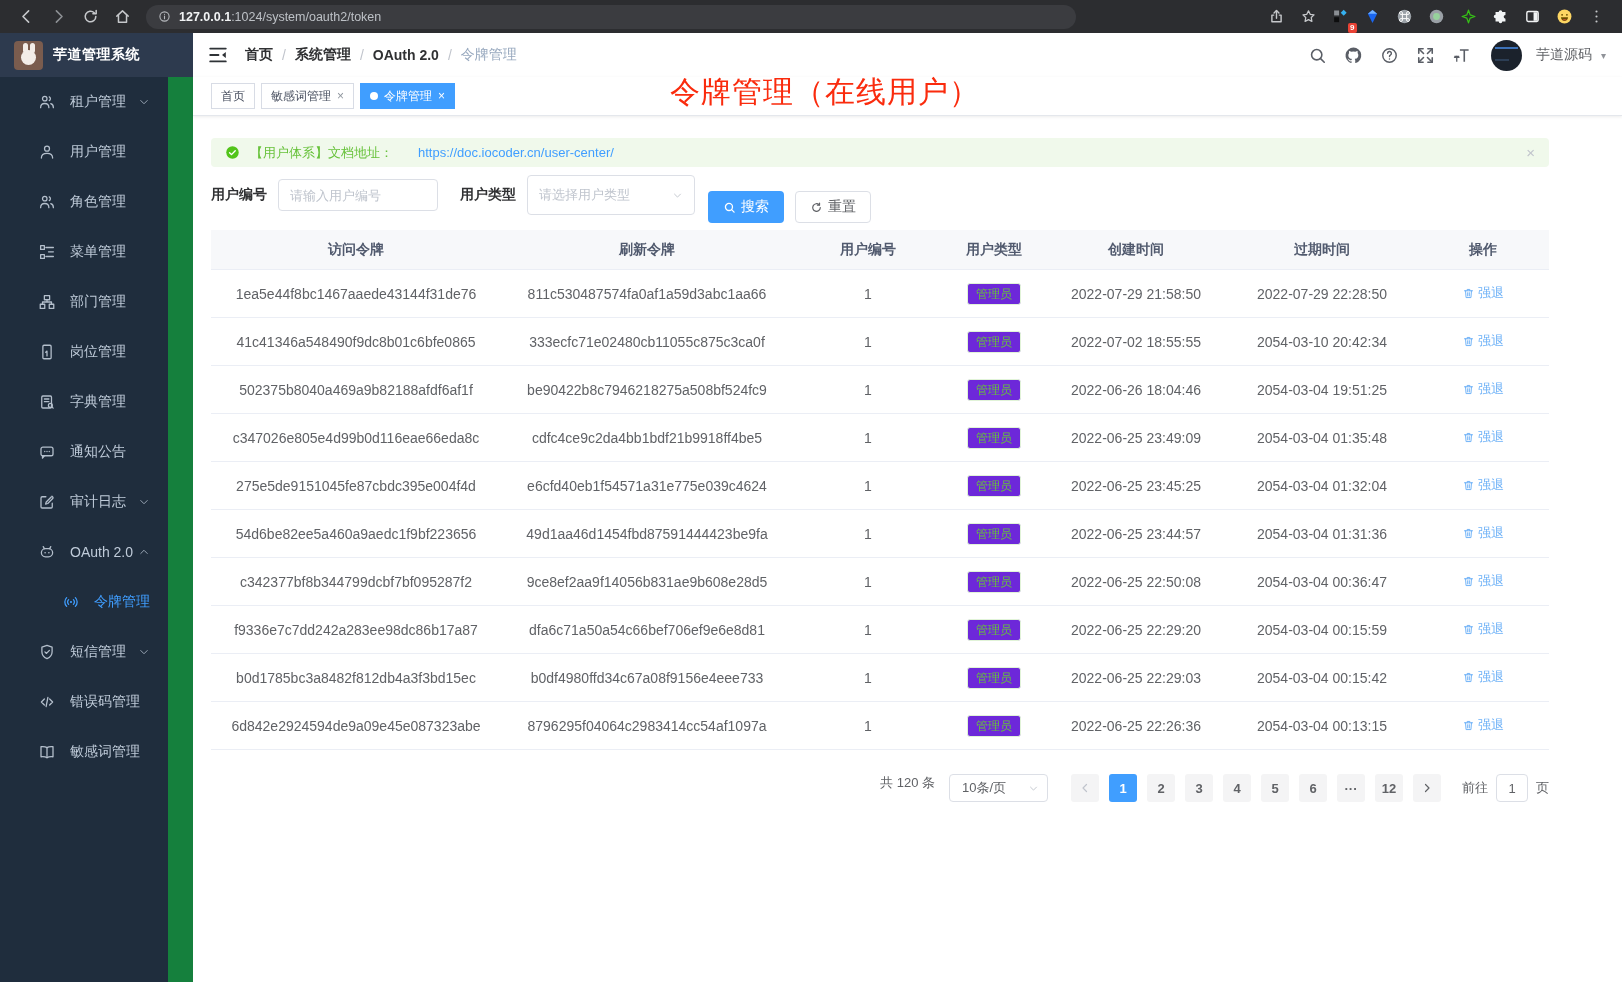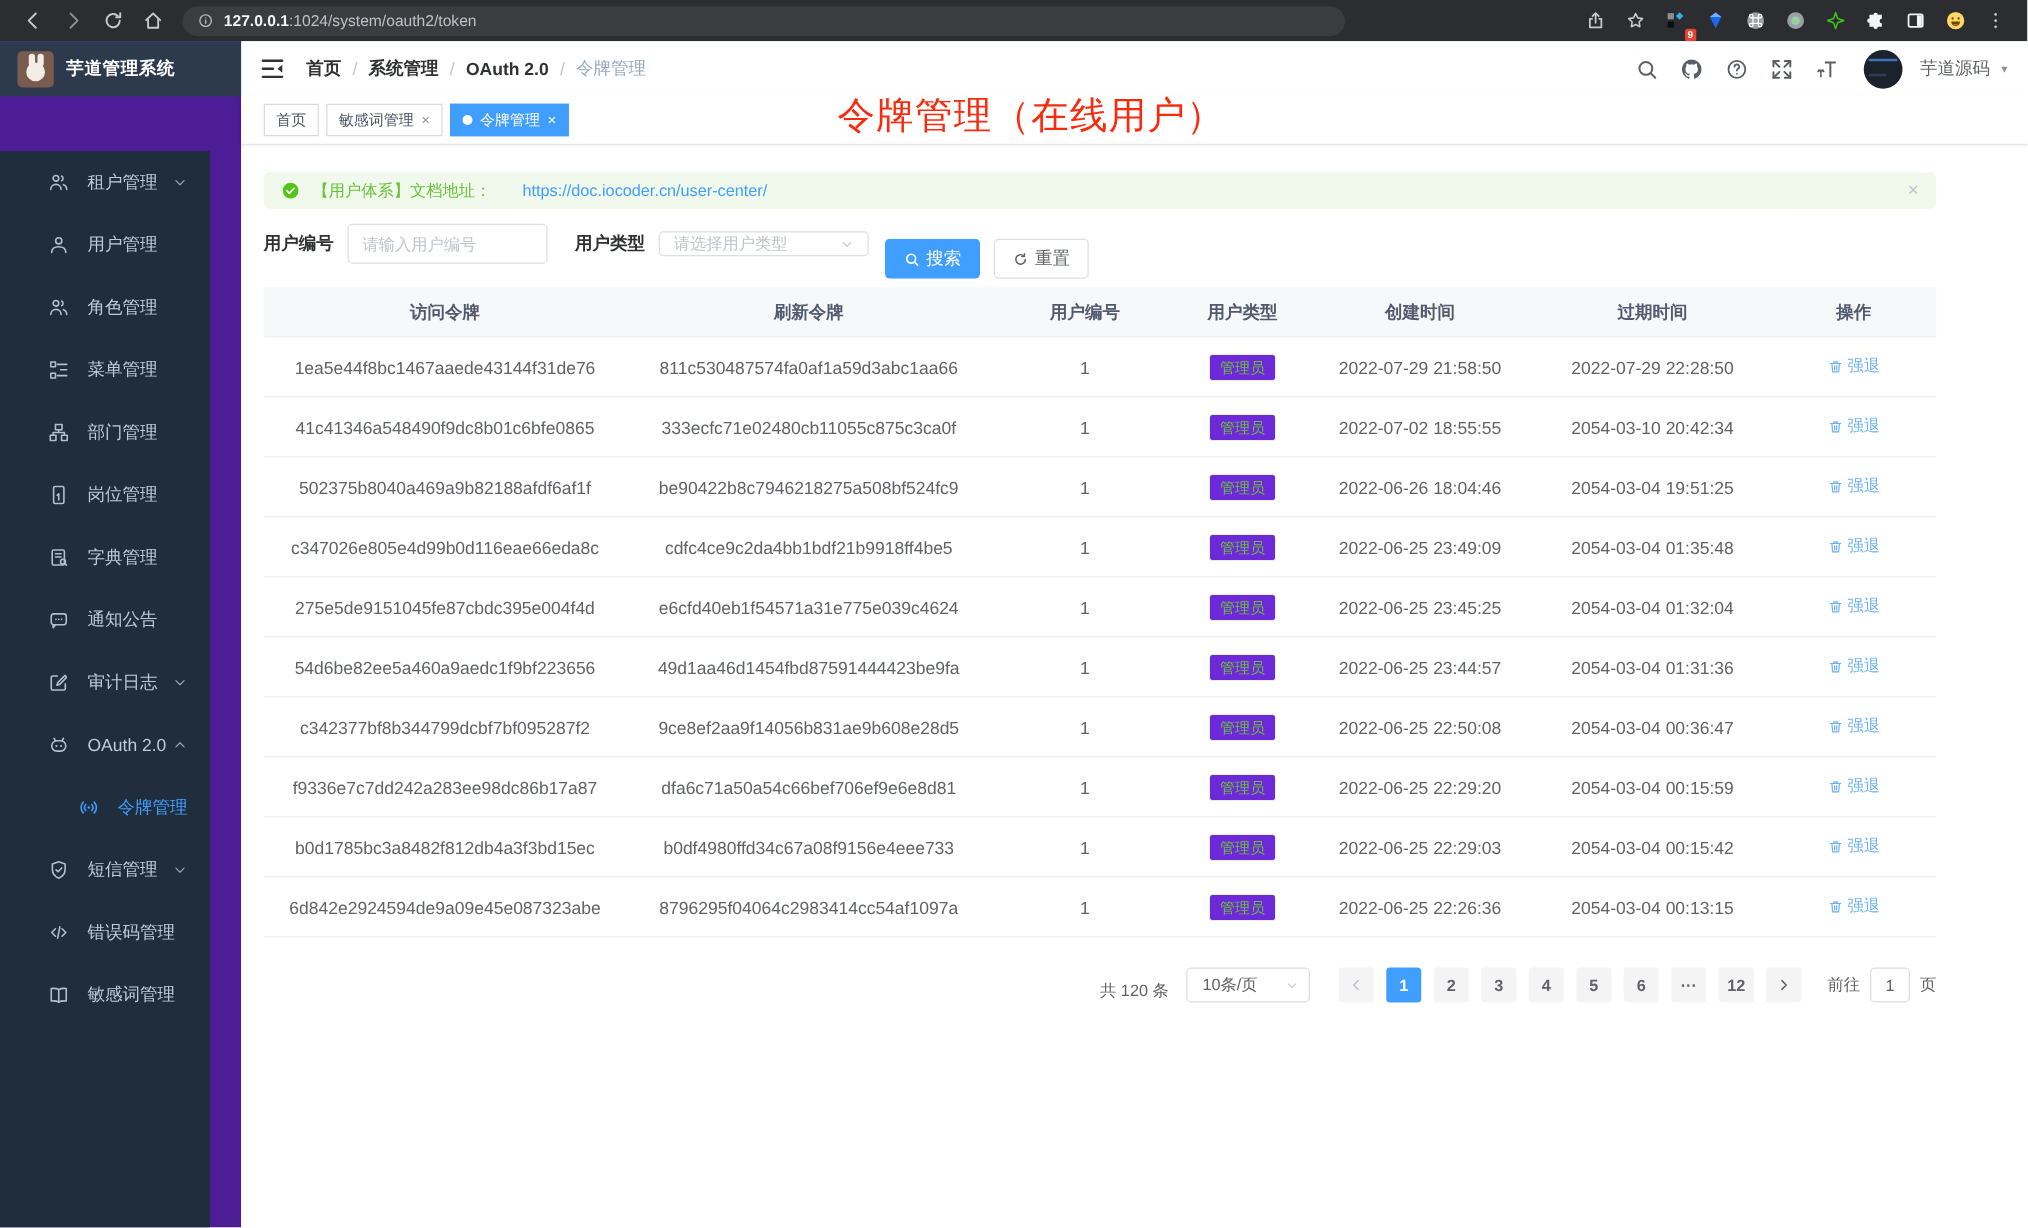--- a/index.html
+++ b/index.html
@@ -14,21 +14,21 @@
   .bicon.dim { color:#8d9094; }
   .url-pill { flex:1 1 auto; height:24px; background:#3b3c40; border-radius:12px; margin:0 12px 0 8px; display:flex; align-items:center; padding:0 12px; max-width:930px; }
   .url-pill svg { width:13px; height:13px; color:#b6b9bd; margin-right:8px; flex:0 0 auto; }
   .url-text { font-size:12.5px; color:#bdc1c6; white-space:nowrap; }
   .url-text b { color:#f1f3f4; font-weight:700; }
   .browser-actions { display:flex; align-items:center; margin-left:auto; }
   .ext-badge { position:absolute; right:-4px; bottom:-3px; background:#e94235; color:#fff; font-size:8px; font-weight:700; border-radius:2px; padding:0 2.5px; line-height:10px; }
 
   
   .app { flex:1 1 auto; display:flex; min-height:0; }
-  .sidebar { width:193px; background:#4c1d95; color:#bfcbd9; flex:0 0 auto; display:flex; flex-direction:column;gap:44px; }
+  .sidebar { width:193px; background:#15803d; color:#bfcbd9; flex:0 0 auto; display:flex; flex-direction:column; }
   .logo-bar { height:44px; background:#2d3a4e; display:flex; align-items:center; padding:0 14px; gap:10px; flex:0 0 auto; }
   .logo-img { width:29px; height:29px; border-radius:4px; background:#7a5c4e; position:relative; overflow:hidden; flex:0 0 auto; }
   .logo-img i { position:absolute; left:7px; top:9px; width:15px; height:15px; background:#f3ede8; border-radius:50%; }
   .logo-img i:before, .logo-img i:after { content:""; position:absolute; top:-7px; width:5px; height:10px; background:#f3ede8; border-radius:3px; }
   .logo-img i:before { left:1.5px; } .logo-img i:after { right:1.5px; }
   .logo-title { color:#fff; font-size:14px; font-weight:700; letter-spacing:.5px; }
   .menu { flex:1 1 auto; display:flex; flex-direction:row; }
   .menu-sub { background:#1f2d3d; }
   .mi { height:50px; display:flex; align-items:center; padding:0 18px 0 38px; font-size:14px; color:#bfcbd9; cursor:pointer; }
   .mi .micon { width:18px; height:18px; margin-right:14px; flex:0 0 auto; color:#b4bfcc; }
@@ -73,40 +73,40 @@
   .alert .acheck { width:15px; height:15px; margin-right:10px; flex:0 0 auto; }
   .alert .acheck svg { width:15px; height:15px; display:block; }
   .alert .atext { color:#67c23a; }
   .alert .alink { color:#409eff; margin-left:4px; cursor:pointer;padding-left:21px; }
   .alert .aclose { margin-left:auto; color:#c0c4cc; font-size:15px; cursor:pointer; line-height:1; }
 
   .filters { display:flex; align-items:center; margin-top:12px; height:32px; }
   .flabel { font-size:14px; font-weight:700; color:#303133; margin-right:11px; white-space:nowrap; }
   .finput { width:160px; height:32px; border:1px solid #dcdfe6; border-radius:4px; padding:0 11px; font-size:13px; color:#606266; font-family:inherit; }
   .finput::placeholder { color:#bfc4cd; }
-  .fselect { width:168px; height:20px; border:1px solid #dcdfe6; border-radius:4px; padding:0 11px; font-size:13px; color:#bfc4cd; display:flex; align-items:center; margin-right:13px; cursor:pointer; }
+  .fselect { width:168px; height:40px; border:1px solid #dcdfe6; border-radius:4px; padding:0 11px; font-size:13px; color:#bfc4cd; display:flex; align-items:center; margin-right:13px; cursor:pointer; }
   .fselect .sarrow { margin-left:auto; color:#c0c4cc; width:11px; height:11px; }
   .fselect .sarrow svg { width:11px; height:11px; display:block; }
   .gap22 { width:22px; }
   .btn { height:32px; border-radius:4px; font-size:14px; display:flex; align-items:center; justify-content:center; gap:5px; padding:0 14px; cursor:pointer; border:1px solid transparent; font-family:inherit;margin-top:24px; }
   .btn svg { width:13px; height:13px; }
   .btn.primary { background:#409eff; color:#fff; margin-right:11px; }
   .btn.plain { background:#fff; color:#606266; border-color:#dcdfe6; }
 
   .table { margin-top:19px; width:100%; }
   .trow { display:flex; align-items:center; height:48px; border-bottom:1px solid #ebeef5; }
   .trow.thead { height:40px; background:#f7f8fa; border-bottom:1px solid #ebeef5; }
   .tcell { font-size:14px; color:#606266; text-align:center; padding:0 6px; overflow:hidden; white-space:nowrap; }
   .thead .tcell { color:#515a6e; font-weight:700; }
   .c1{width:290px;} .c2{width:292px;} .c3{width:150px;} .c4{width:102px;} .c5{width:182px;} .c6{width:190px;} .c7{width:132px;}
   .badge { display:inline-block; background:#6d28d9; border:1px solid #e1f3d8; color:#67c23a; font-size:12px; line-height:20px; padding:0 8px; border-radius:3px; }
   .kick { color:#6db1f7; font-size:13px; cursor:pointer; display:inline-flex; align-items:center; gap:3px; }
   .kick svg { width:13px; height:13px; }
 
-  .pagination { margin-top:24px; display:flex; align-items:flex-end; justify-content:flex-end; font-size:13px; color:#606266; gap:0; }
+  .pagination { margin-top:24px; display:flex; align-items:flex-start; justify-content:flex-end; font-size:13px; color:#606266; gap:0; }
   .ptotal { font-weight:400; margin-right:14px; }
   .psize { width:99px; height:28px; border:1px solid #dcdfe6; border-radius:4px; display:flex; align-items:center; padding:0 8px 0 12px; color:#606266; cursor:pointer; margin-right:18px; }
   .psize .sarrow { margin-left:auto; width:11px; height:11px; color:#c0c4cc; }
   .psize .sarrow svg { width:11px; height:11px; display:block; }
   .pbtn { min-width:28px; height:28px; background:#f4f4f5; border-radius:3px; margin:0 5px; display:flex; align-items:center; justify-content:center; font-weight:700; color:#606266; cursor:pointer; padding:0 4px; }
   .pbtn svg { width:12px; height:12px; }
   .pbtn.active { background:#409eff; color:#fff; }
   .pbtn.disabled { color:#c0c4cc; cursor:default; }
   .pgoto { margin-left:16px; display:flex; align-items:center; gap:8px; }
   .pgoto input { width:32px; height:28px; border:1px solid #dcdfe6; border-radius:4px; text-align:center; font-size:13px; color:#606266; font-family:inherit; }

